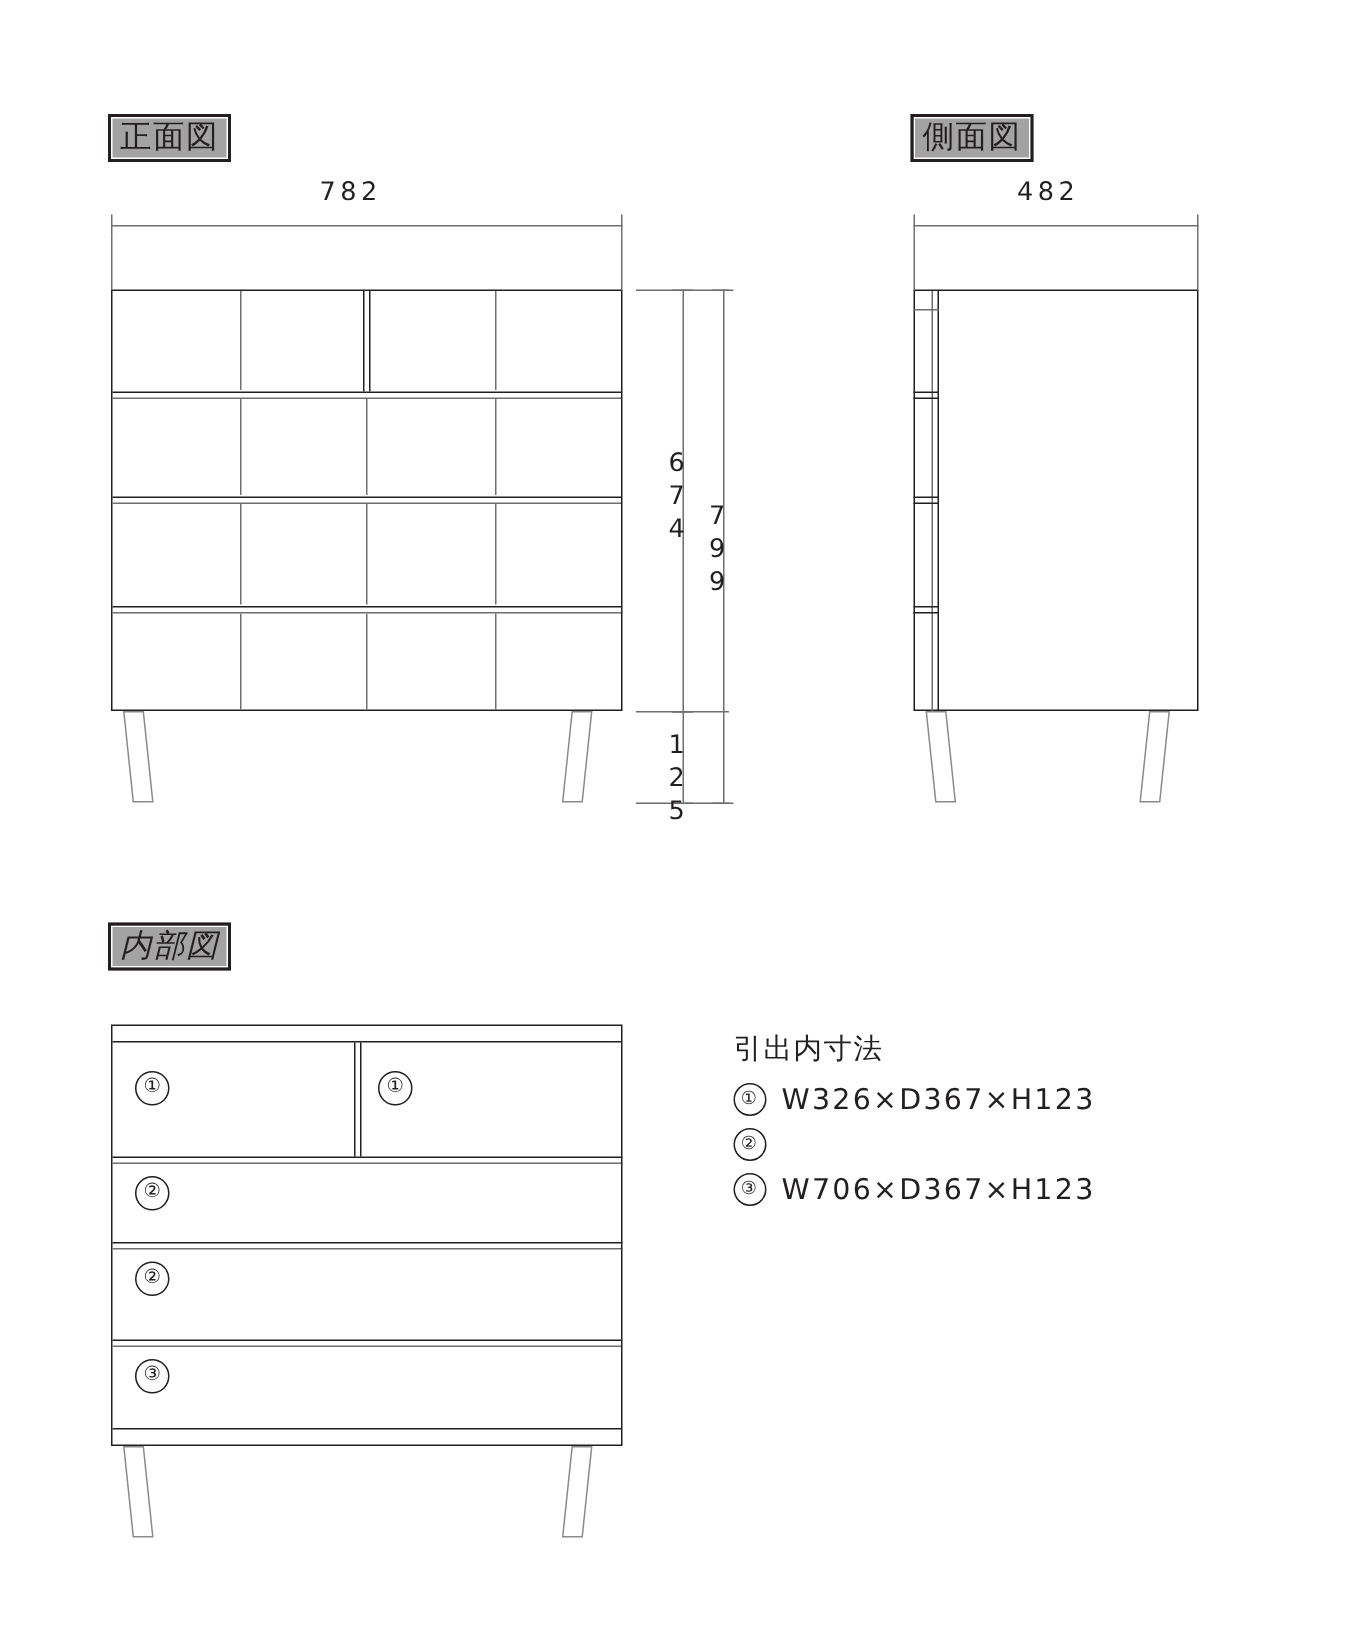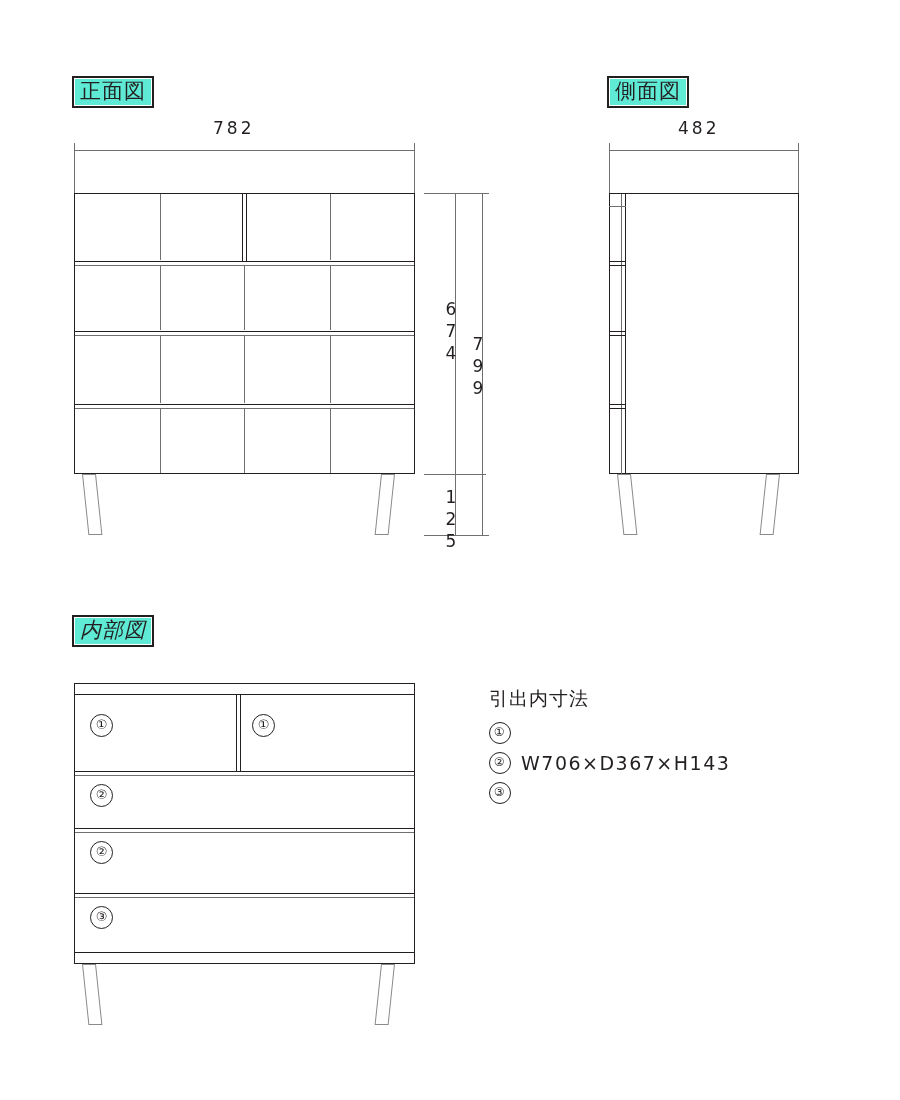--- a/index.html
+++ b/index.html
@@ -14,21 +14,21 @@
   .sheet{position:absolute;inset:0;}
 
   
   .lbl-box{
     position:absolute;
     border:2px solid #231f20;
     padding:3px 6px 4px 6px;
     font-size:21px;
     letter-spacing:1px;
     line-height:1;
-    background:#5eead4;
+    background:#a3a3a3;
     box-shadow:0 0 0 1px #fff inset;
   }
   .dim-text{
     position:absolute;
     font-size:17px;
     letter-spacing:3px;
     white-space:nowrap;
   }
   .dim-text.vert{
     writing-mode:vertical-rl;
@@ -194,22 +194,23 @@
   <div class="circnum" style="left:90px;top:841px;">②</div>
   <div class="circnum" style="left:90px;top:906px;">③</div>
 
   <div class="leg" style="left:82px;top:964px;width:14px;height:61px;transform:skewX(6deg);transform-origin:top left;"></div>
   <div class="leg" style="left:381px;top:964px;width:14px;height:61px;transform:skewX(-6deg);transform-origin:top left;"></div>
 
   <div class="spec-title" style="left:489px;top:686px;">引出内寸法</div>
 
   <div class="spec-row" style="left:489px;top:722px;">
     <span class="cn">①</span>
+    <span>W326×D367×H123</span>
   </div>
   <div class="spec-row" style="left:489px;top:752px;">
     <span class="cn">②</span>
-    <span>W706×D367×H143</span>
   </div>
   <div class="spec-row" style="left:489px;top:782px;">
     <span class="cn">③</span>
+    <span>W706×D367×H123</span>
   </div>
 
 </div>
 
 </body></html>

